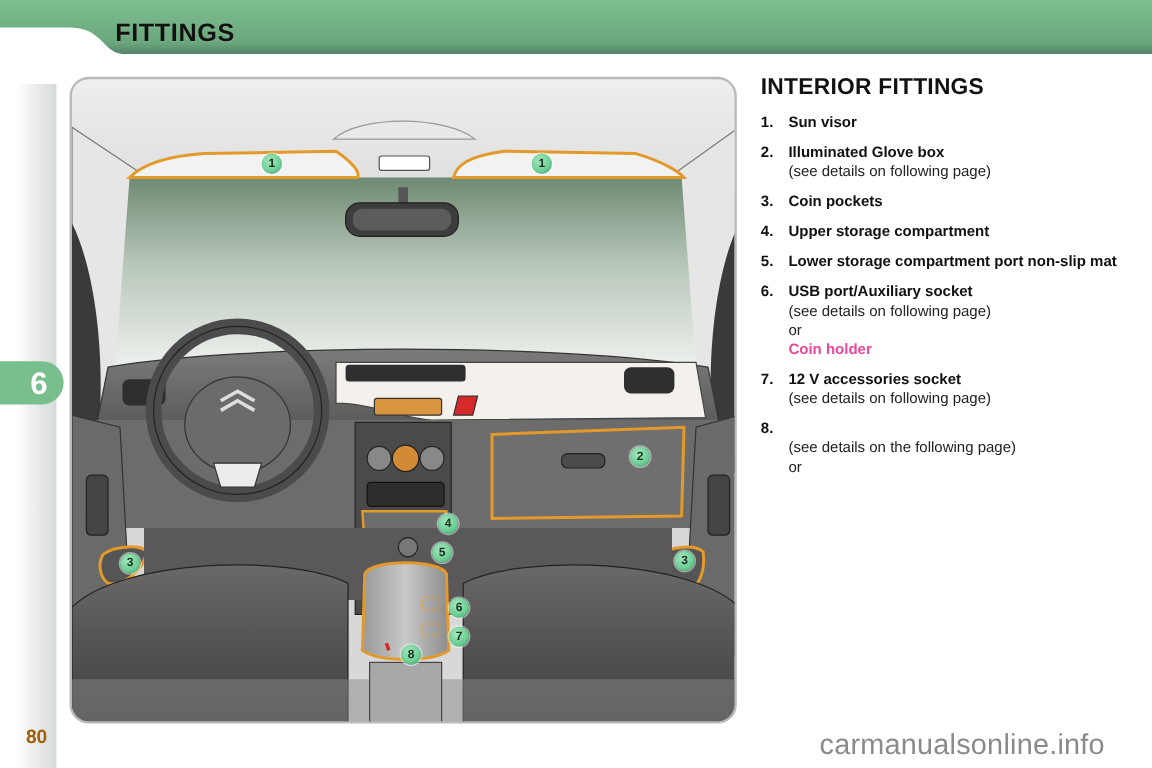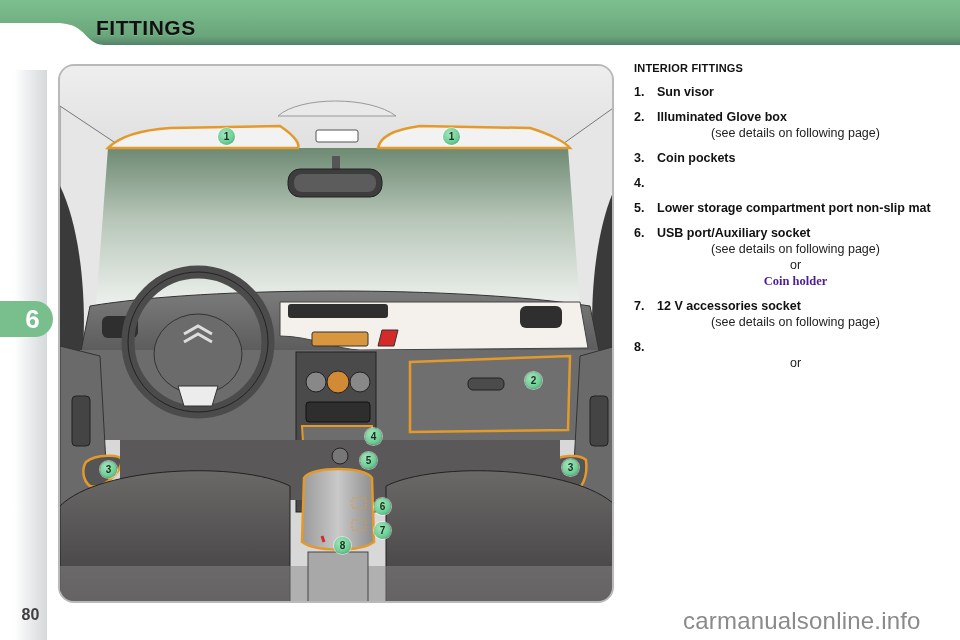--- a/index.html
+++ b/index.html
@@ -24,21 +24,21 @@
     background: linear-gradient(to right, #ffffff 0%, #e9ebec 50%, #d6d9da 100%);
   }
   .chapter-tab {
     position: absolute; left: 0; top: 301px; width: 53px; height: 36px;
     background: #79be8d; border-radius: 0 18px 18px 0;
     display: flex; align-items: center; justify-content: center;
     color: #fff; font-weight: bold; font-size: 26px; padding-left: 12px;
   }
   .page-number {
     position: absolute; left: 14px; top: 606px; width: 33px;
-    font-size: 16px; font-weight: bold; color: #404040; text-align: center;
+    font-size: 16px; font-weight: bold; color: #a16207; text-align: center;
   }
 
   
   .illus {
     position: absolute; left: 58px; top: 64px; width: 556px; height: 539px;
     border-radius: 16px; overflow: hidden; border: 2px solid #b9b9b9;
     background: #d8d8d8;
   }
   .illus svg { display: block; }
   .callout {
@@ -47,28 +47,28 @@
     color: #16301f; font-size: 10px; font-weight: bold;
     display: flex; align-items: center; justify-content: center;
     box-shadow: 0 0 0 1px rgba(255,255,255,0.5);
   }
 
   
   .content {
     position: absolute; left: 634px; top: 62px; width: 300px;
   }
   .section-title {
-    font-size: 11px; font-weight: bold; color: #111; margin-bottom: 10px; letter-spacing: 0.2px;
+    font-size: 19px; font-weight: bold; color: #111; margin-bottom: 10px; letter-spacing: 0.2px;
   }
   .item { margin-bottom: 9px; font-size: 12.5px; line-height: 16px; }
   .item-head { display: flex; }
   .item-num { width: 23px; font-weight: bold; flex-shrink: 0; }
   .item-label { font-weight: bold; }
-  .item-sub { padding-left: 23px; font-weight: normal; color: #222; text-align: center; }
-  .item-sub.bold { font-weight: bold; color: #4c1d95; font-family: Liberation Serif, serif; }
+  .item-sub { padding-left: 23px; font-weight: normal; color: #222; }
+  .item-sub.bold { font-weight: bold; color: #ec4899; }
 
   .watermark {
     position: absolute; left: 683px; top: 607px;
     font-size: 24px; color: #8a8a8a; letter-spacing: 0.2px;
   }
 </style>
 </head>
 <body>
 
 <div class="header">
@@ -224,20 +224,21 @@
       </div>
       <div class="item">
         <div class="item-head">
           <span class="item-num">3.</span>
           <span class="item-label">Coin pockets</span>
         </div>
       </div>
       <div class="item">
         <div class="item-head">
           <span class="item-num">4.</span>
+          <span class="item-label">Upper storage compartment</span>
         </div>
       </div>
       <div class="item">
         <div class="item-head">
           <span class="item-num">5.</span>
           <span class="item-label">Lower storage compartment port non-slip mat</span>
         </div>
       </div>
       <div class="item">
         <div class="item-head">
@@ -252,18 +253,19 @@
         <div class="item-head">
           <span class="item-num">7.</span>
           <span class="item-label">12 V accessories socket</span>
         </div>
         <div class="item-sub">(see details on following page)</div>
       </div>
       <div class="item">
         <div class="item-head">
           <span class="item-num">8.</span>
         </div>
+        <div class="item-sub">(see details on the following page)</div>
         <div class="item-sub">or</div>
       </div>
     </div>
 </div>
 
 <div class="watermark">carmanualsonline.info</div>
 
 </body></html>

